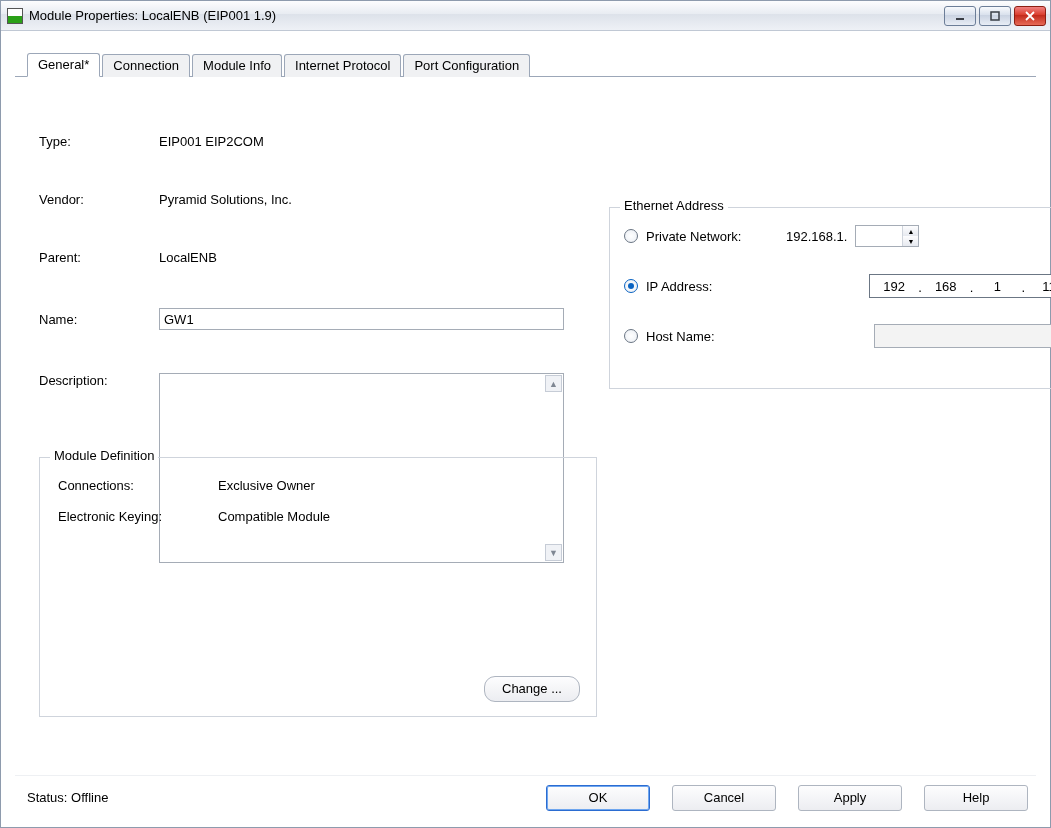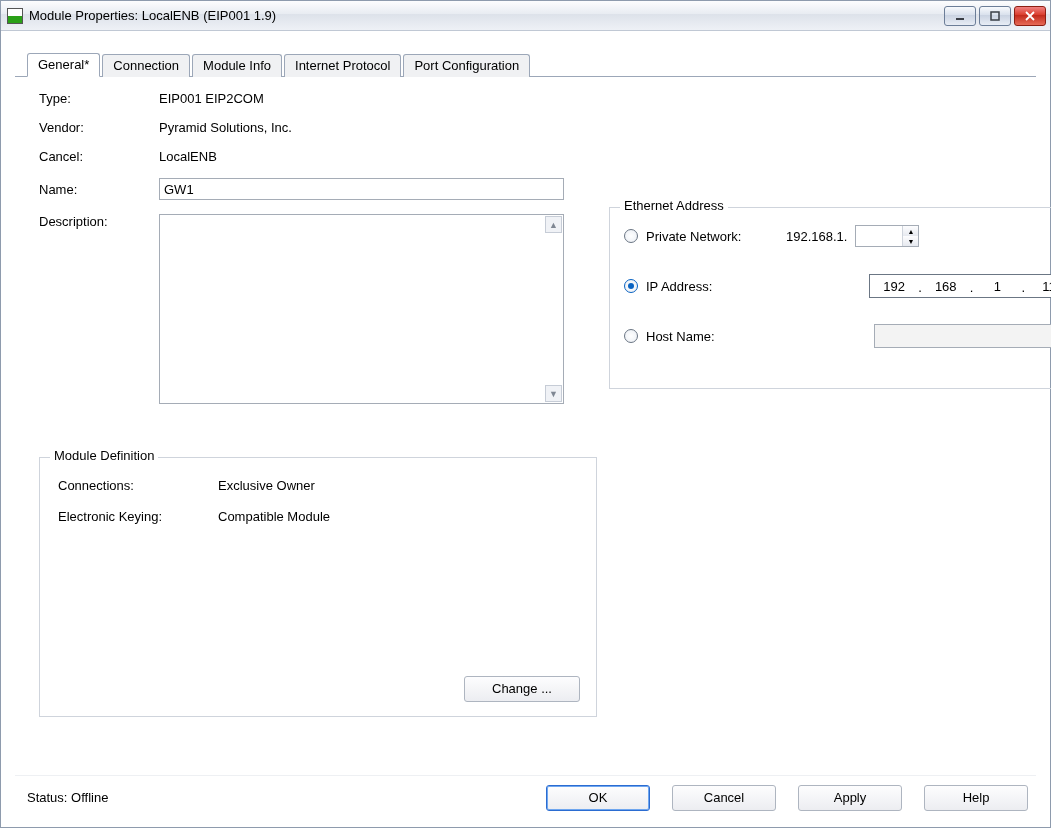--- a/index.html
+++ b/index.html
@@ -102,20 +102,21 @@
   
   .info-grid {
     position: absolute;
     left: 24px; top: 14px;
     width: 560px;
   }
   .info-row {
     display: flex;
     align-items: center;
     margin-bottom: 14px;
+    margin-top: 43px;
   }
   .info-label { width: 120px; color: #000; }
   .info-value { }
 
   .name-input {
     width: 405px;
     height: 22px;
     border: 1px solid #a5acb6;
     padding: 1px 4px;
     font-family: inherit;
@@ -237,23 +238,23 @@
   .moddef-grid {
     padding: 20px 18px;
   }
   .moddef-row {
     display: flex; margin-bottom: 16px;
   }
   .moddef-label { width: 160px; }
   .change-btn {
     position: absolute;
     right: 16px; bottom: 14px;
-    width: 116px; height: 26px;
+    width: 96px; height: 26px;
     border: 1px solid #aeb5c0;
-    border-radius: 3px;
+    border-radius: 11px;
     background: linear-gradient(#fdfdfe,#ecedf1);
     text-align: center;
     line-height: 24px;
     cursor: default;
   }
 
   
   .bottom-row {
     display: flex;
     align-items: center;
@@ -319,21 +320,21 @@
       <div class="info-grid">
         <div class="info-row">
           <div class="info-label">Type:</div>
           <div class="info-value">EIP001 EIP2COM</div>
         </div>
         <div class="info-row">
           <div class="info-label">Vendor:</div>
           <div class="info-value">Pyramid Solutions, Inc.</div>
         </div>
         <div class="info-row">
-          <div class="info-label">Cancel:</div>
+          <div class="info-label">Parent:</div>
           <div class="info-value">LocalENB</div>
         </div>
         <div class="info-row">
           <div class="info-label">Name:</div>
           <input class="name-input" type="text" value="GW1" style="">
         </div>
         <div class="info-row" style="align-items:flex-start;">
           <div class="info-label">Description:</div>
           <div class="desc-wrap">
             <textarea class="desc-textarea" style=""></textarea>

